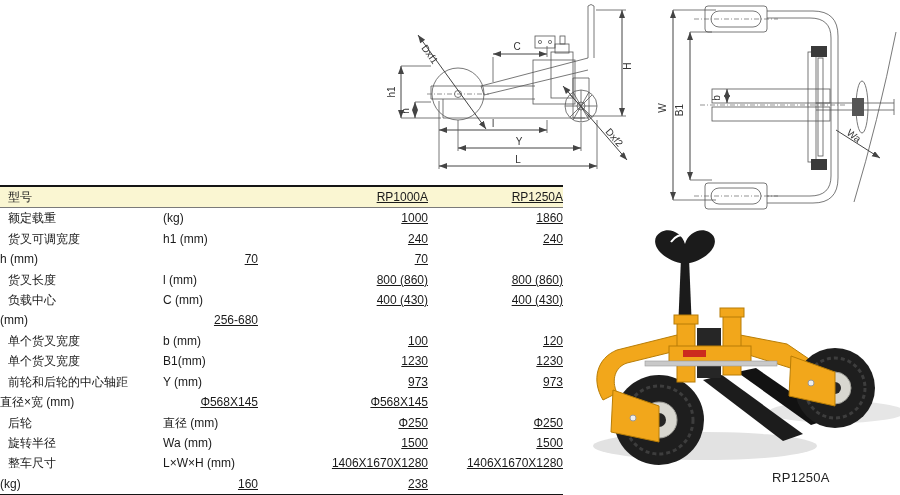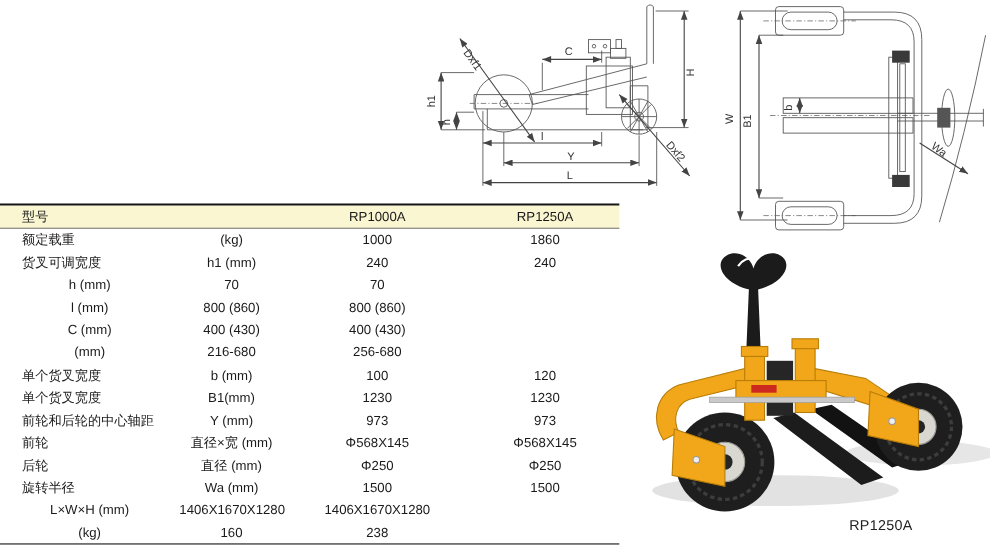--- a/index.html
+++ b/index.html
@@ -13,23 +13,23 @@
     position:absolute;left:0;top:185px;width:563px;
     border-top:2px solid #151515;border-bottom:2px solid #151515;
   }
   .trow{
     display:grid;grid-template-columns:163px 95px 170px 135px;
     height:20.45px;align-items:center;font-size:12px;line-height:1;
   }
   .trow.head{
     background:#FAF6D2;border-bottom:1px solid #7a7a7a;height:20px;
   }
-  .c-label{padding-left:20px;text-align:left;white-space:nowrap;}
-  .c-unit{text-align:center;white-space:nowrap;}
-  .c-v{text-align:center;white-space:nowrap;}
+  .c-label{padding-left:8px;text-align:left;white-space:nowrap;}
+  .c-unit{text-align:left;white-space:nowrap;}
+  .c-v{text-align:right;white-space:nowrap;text-decoration:underline;}
   
   .draw{position:absolute;}
   .draw text{font-size:10px;fill:#333;font-family:"Liberation Sans",sans-serif;}
   .dim{stroke:#444;stroke-width:1;fill:none;}
   .thin{stroke:#555;stroke-width:0.8;fill:none;}
   .dash{stroke:#666;stroke-width:0.7;fill:none;stroke-dasharray:5 2 1 2;}
   
   .photo{position:absolute;left:585px;top:228px;width:315px;height:245px;}
   .caption{
     position:absolute;left:772px;top:470px;font-size:13px;color:#222;
@@ -192,32 +192,33 @@
     <div class="c-unit">h1 (mm)</div>
     <div class="c-v">240</div>
     <div class="c-v">240</div>
   </div>
   <div class="trow">
     <div class="c-unit">h (mm)</div>
     <div class="c-v">70</div>
     <div class="c-v">70</div>
   </div>
   <div class="trow">
+    <div class="c-label">货叉长度</div>
     <div class="c-unit">l (mm)</div>
     <div class="c-v">800 (860)</div>
     <div class="c-v">800 (860)</div>
   </div>
   <div class="trow">
+    <div class="c-label">负载中心</div>
     <div class="c-unit">C (mm)</div>
     <div class="c-v">400 (430)</div>
     <div class="c-v">400 (430)</div>
   </div>
   <div class="trow">
     <div class="c-unit">(mm)</div>
-    <div class="c-v">216-680</div>
     <div class="c-v">256-680</div>
   </div>
   <div class="trow">
     <div class="c-label">单个货叉宽度</div>
     <div class="c-unit">b (mm)</div>
     <div class="c-v">100</div>
     <div class="c-v">120</div>
   </div>
   <div class="trow">
     <div class="c-label">单个货叉宽度</div>
@@ -225,38 +226,38 @@
     <div class="c-v">1230</div>
     <div class="c-v">1230</div>
   </div>
   <div class="trow">
     <div class="c-label">前轮和后轮的中心轴距</div>
     <div class="c-unit">Y (mm)</div>
     <div class="c-v">973</div>
     <div class="c-v">973</div>
   </div>
   <div class="trow">
-    <div class="c-label">前轮</div>
     <div class="c-unit">直径×宽 (mm)</div>
     <div class="c-v">Φ568X145</div>
     <div class="c-v">Φ568X145</div>
   </div>
   <div class="trow">
     <div class="c-label">后轮</div>
     <div class="c-unit">直径 (mm)</div>
     <div class="c-v">Φ250</div>
     <div class="c-v">Φ250</div>
   </div>
   <div class="trow">
     <div class="c-label">旋转半径</div>
     <div class="c-unit">Wa (mm)</div>
     <div class="c-v">1500</div>
     <div class="c-v">1500</div>
   </div>
   <div class="trow">
+    <div class="c-label">整车尺寸</div>
     <div class="c-unit">L×W×H (mm)</div>
     <div class="c-v">1406X1670X1280</div>
     <div class="c-v">1406X1670X1280</div>
   </div>
   <div class="trow">
     <div class="c-unit">(kg)</div>
     <div class="c-v">160</div>
     <div class="c-v">238</div>
   </div>
 </div>

